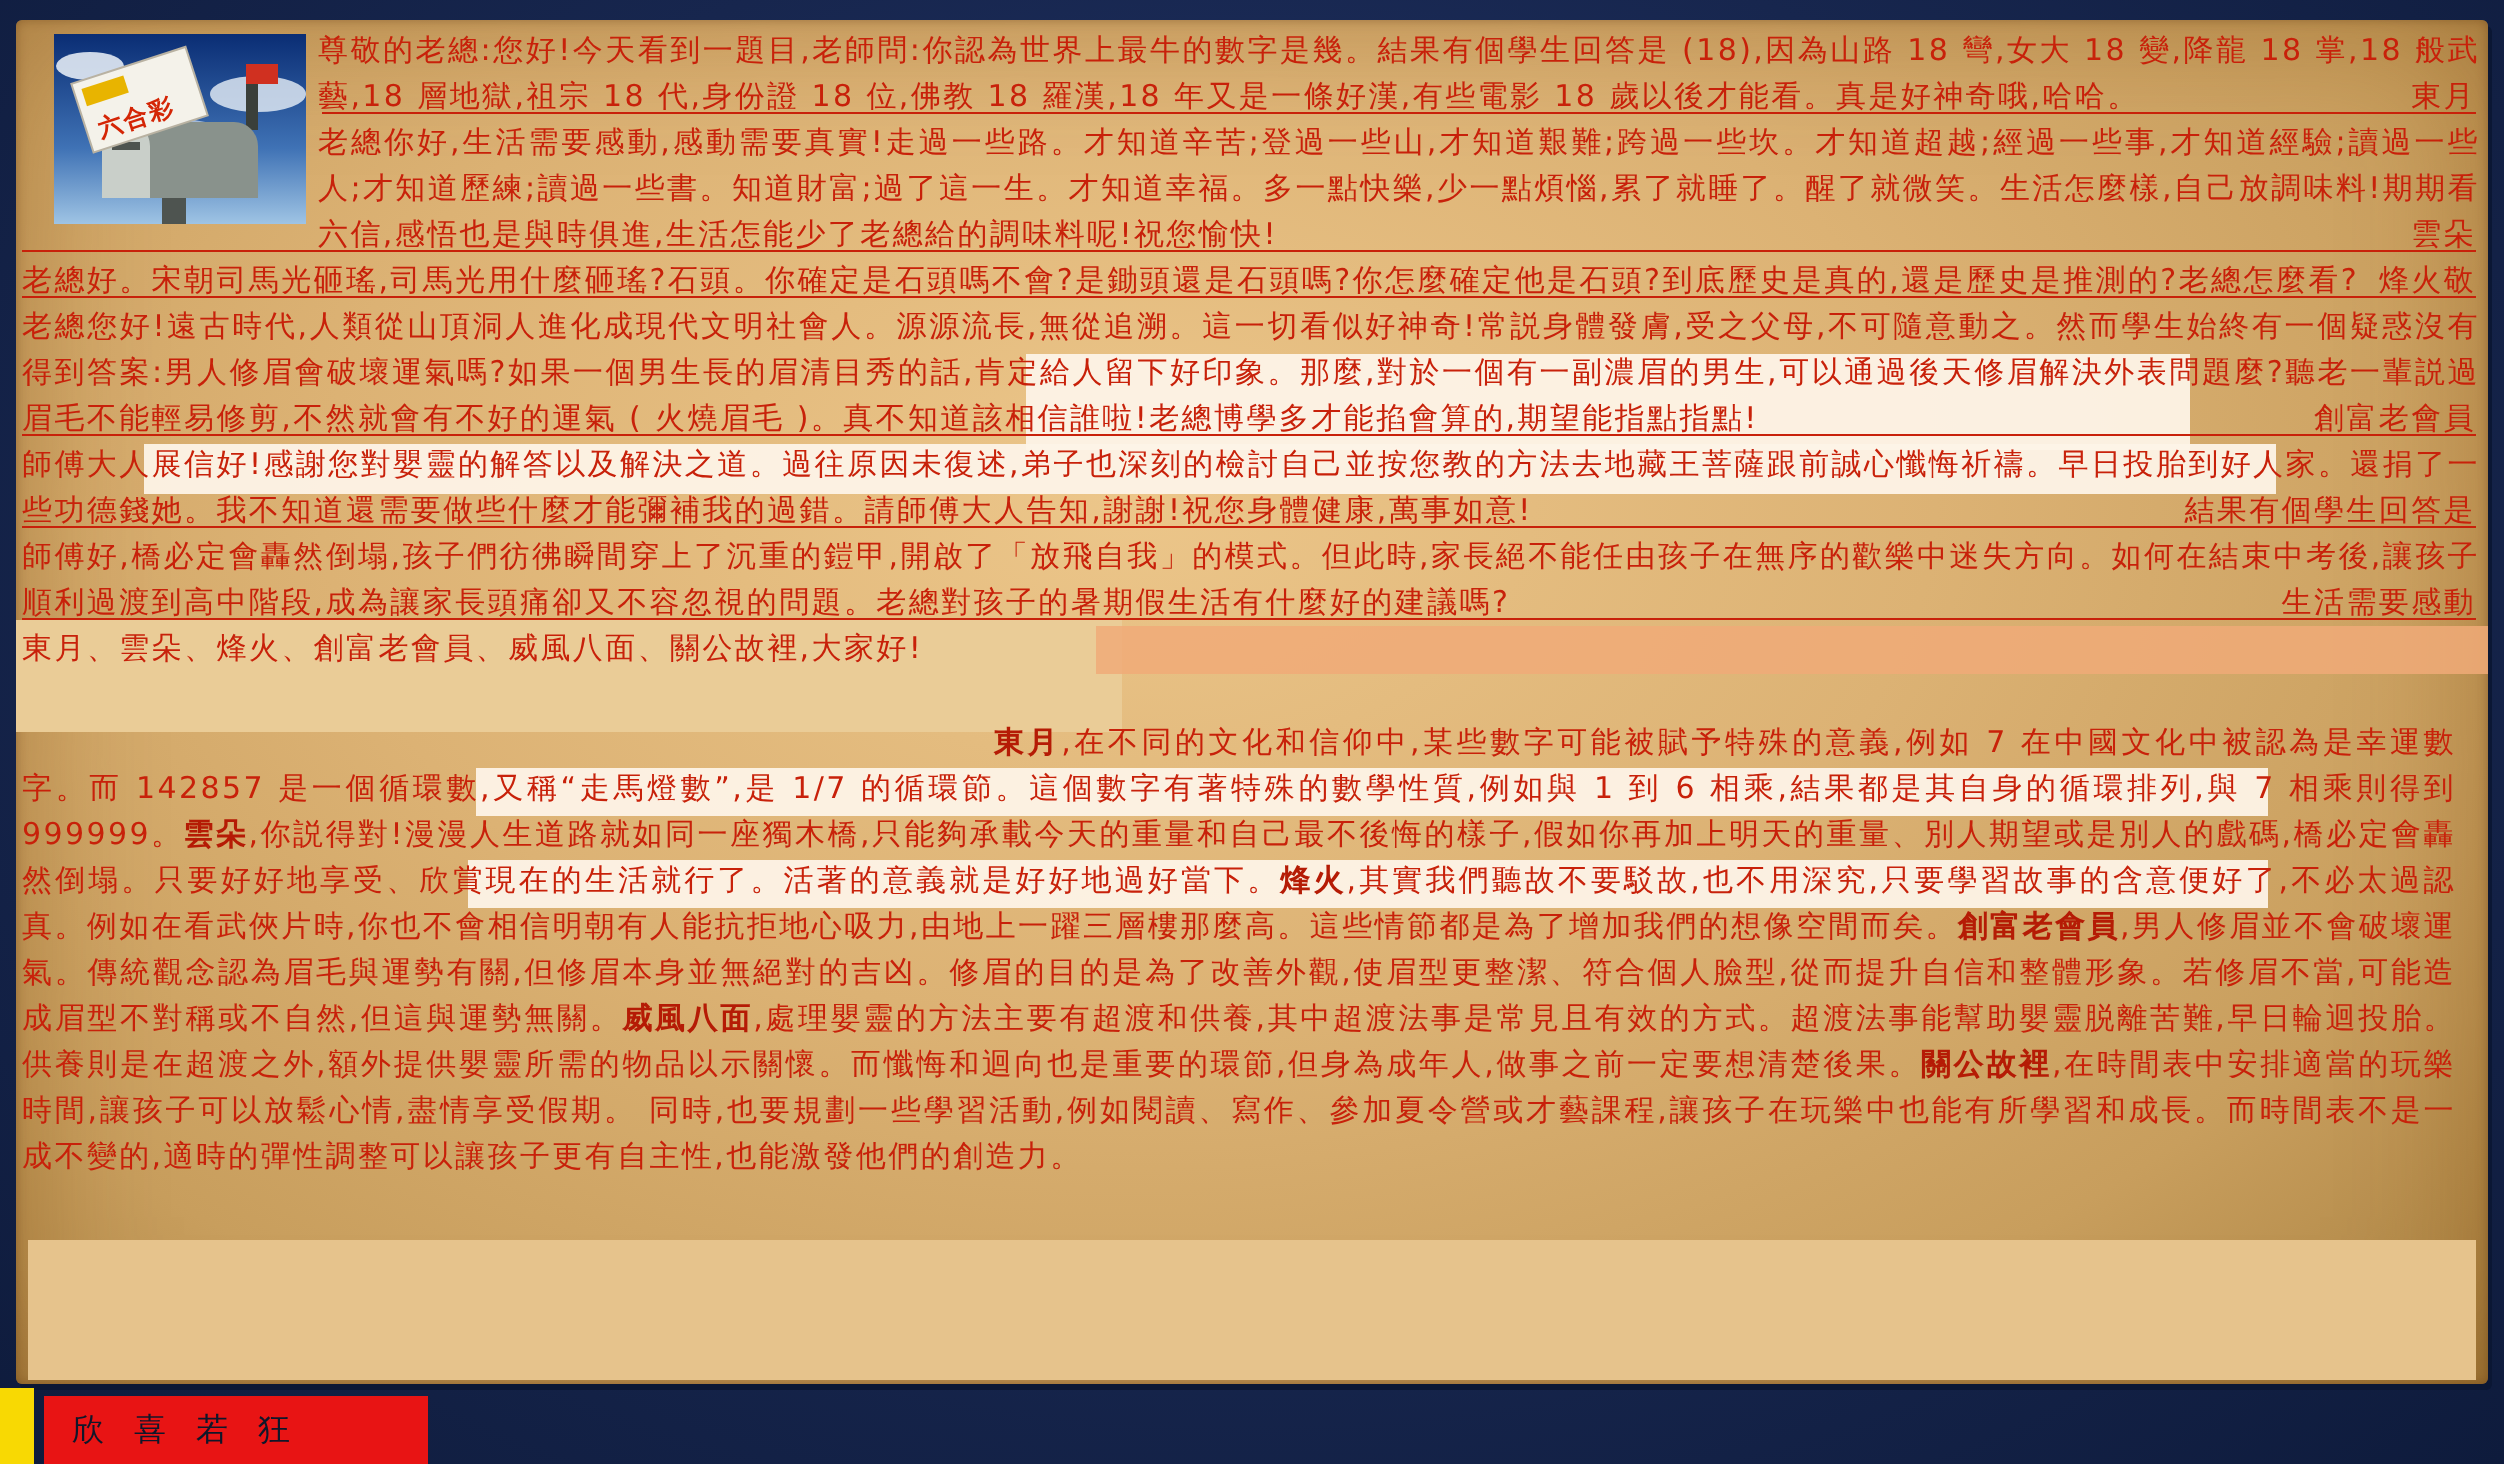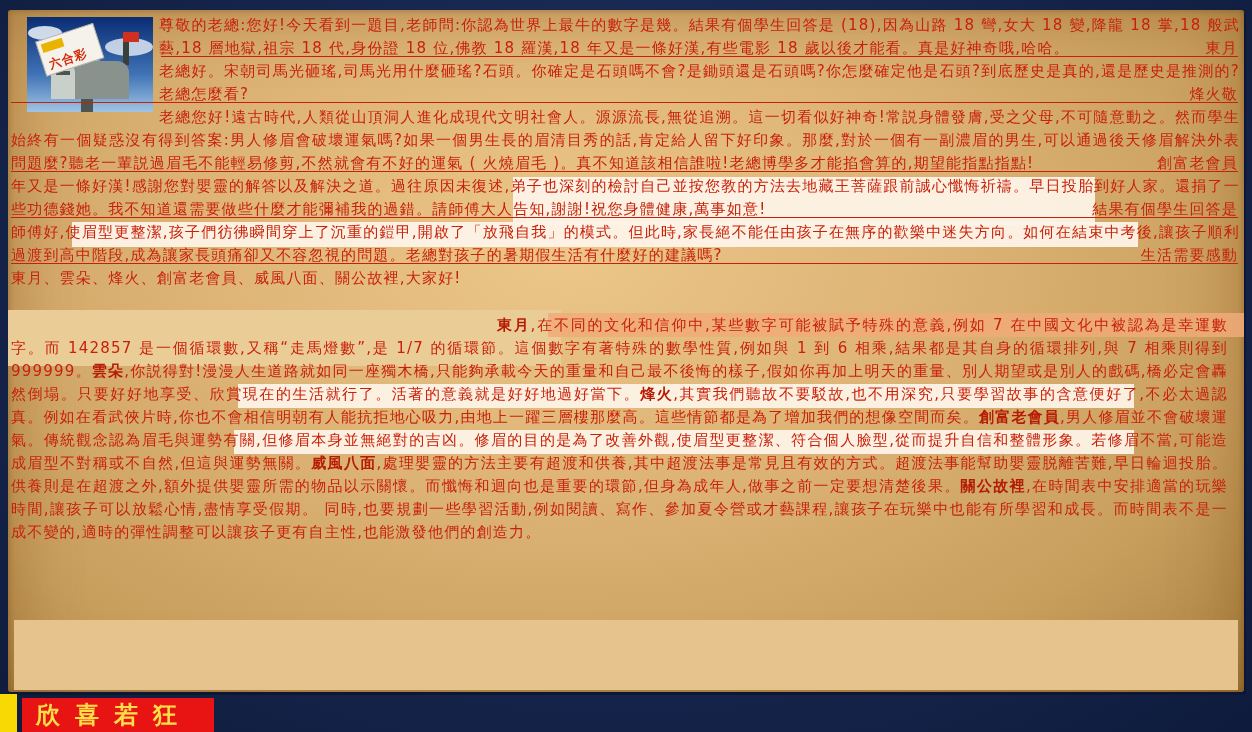--- a/index.html
+++ b/index.html
@@ -35,21 +35,21 @@
   .q .author{position:absolute;right:2px;bottom:0;text-decoration:underline;white-space:nowrap;}
   .greeting{margin:0;}
   .reply{margin:24px 12px 0 0;text-indent:486px;}
   .reply .b{font-weight:bold;color:#b51b05;}
   .banner-yellow{position:absolute;left:0;top:694px;width:17px;height:38px;background:#f8d903;z-index:3;}
   .banner-red{
     position:absolute;left:22px;top:698px;width:192px;height:34px;background:#e81414;z-index:3;
     display:flex;align-items:center;box-sizing:border-box;padding-left:14px;
   }
   .banner-red span{
-    color:#fde047;font-size:24px;font-weight:bold;letter-spacing:15px;line-height:1;
+    color:#0f172a;font-size:16px;font-weight:normal;letter-spacing:15px;line-height:1;
     font-family:"DejaVu Serif", serif;white-space:nowrap;
   }
 </style>
 </head>
 <body>
 
 <div class="page">
 
   <div class="hl white" id="boxA"></div>
   <div class="hl white" id="boxB"></div>
@@ -81,28 +81,29 @@
       <rect x="54" y="82" width="12" height="13" fill="#4e5450"></rect>
       <g transform="rotate(-18 45 30)">
         <rect x="12" y="14" width="60" height="36" fill="#f4f2ea" stroke="#b9b2a2" stroke-width="1"></rect>
         <rect x="16" y="18" width="22" height="9" fill="#e8b400"></rect>
         <text x="18" y="44" font-size="12" fill="#d42505" font-weight="bold">六合彩</text>
       </g>
     </svg>
 
     <p class="q first-q"><span>尊敬的老總:您好!今天看到一題目,老師問:你認為世界上最牛的數字是幾。結果有個學生回答是 (18),因為山路 18 彎,女大 18 變,降龍 18 掌,18 般武藝,18 層地獄,祖宗 18 代,身份證 18 位,佛教 18 羅漢,18 年又是一條好漢,有些電影 18 歲以後才能看。真是好神奇哦,哈哈。</span><span class="author">東月</span></p>
 
+    <p class="q"><span>老總你好,生活需要感動,感動需要真實!走過一些路。才知道辛苦;登過一些山,才知道艱難;跨過一些坎。才知道超越;經過一些事,才知道經驗;讀過一些人;才知道歷練;讀過一些書。知道財富;過了這一生。才知道幸福。多一點快樂,少一點煩惱,累了就睡了。醒了就微笑。生活怎麼樣,自己放調味料!期期看六信,感悟也是與時俱進,生活怎能少了老總給的調味料呢!祝您愉快!</span><span class="author">雲朵</span></p>
 
     <p class="q"><span>老總好。宋朝司馬光砸瑤,司馬光用什麼砸瑤?石頭。你確定是石頭嗎不會?是鋤頭還是石頭嗎?你怎麼確定他是石頭?到底歷史是真的,還是歷史是推測的?老總怎麼看?</span><span class="author">烽火敬</span></p>
 
     <p class="q"><span>老總您好!遠古時代,人類從山頂洞人進化成現代文明社會人。源源流長,無從追溯。這一切看似好神奇!常説身體發膚,受之父母,不可隨意動之。然而學生始終有一個疑惑沒有得到答案:男人修眉會破壞運氣嗎?如果一個男生長的眉清目秀的話,肯定給人留下好印象。那麼,對於一個有一副濃眉的男生,可以通過後天修眉解決外表問題麼?聽老一輩説過眉毛不能輕易修剪,不然就會有不好的運氣 ( 火燒眉毛 )。真不知道該相信誰啦!老總博學多才能掐會算的,期望能指點指點!</span><span class="author">創富老會員</span></p>
 
-    <p class="q"><span>年又是一條好漢!感謝您對嬰靈的解答以及解決之道。過往原因未復述,弟子也深刻的檢討自己並按您教的方法去地藏王菩薩跟前誠心懺悔祈禱。早日投胎到好人家。還捐了一些功德錢她。我不知道還需要做些什麼才能彌補我的過錯。請師傅大人告知,謝謝!祝您身體健康,萬事如意!</span><span class="author">結果有個學生回答是</span></p>
+    <p class="q"><span>師傅大人展信好!感謝您對嬰靈的解答以及解決之道。過往原因未復述,弟子也深刻的檢討自己並按您教的方法去地藏王菩薩跟前誠心懺悔祈禱。早日投胎到好人家。還捐了一些功德錢她。我不知道還需要做些什麼才能彌補我的過錯。請師傅大人告知,謝謝!祝您身體健康,萬事如意!</span><span class="author">結果有個學生回答是</span></p>
 
-    <p class="q"><span>師傅好,使眉型更整潔,孩子們彷彿瞬間穿上了沉重的鎧甲,開啟了「放飛自我」的模式。但此時,家長絕不能任由孩子在無序的歡樂中迷失方向。如何在結束中考後,讓孩子順利過渡到高中階段,成為讓家長頭痛卻又不容忽視的問題。老總對孩子的暑期假生活有什麼好的建議嗎?</span><span class="author">生活需要感動</span></p>
+    <p class="q"><span>師傅好,橋必定會轟然倒塌,孩子們彷彿瞬間穿上了沉重的鎧甲,開啟了「放飛自我」的模式。但此時,家長絕不能任由孩子在無序的歡樂中迷失方向。如何在結束中考後,讓孩子順利過渡到高中階段,成為讓家長頭痛卻又不容忽視的問題。老總對孩子的暑期假生活有什麼好的建議嗎?</span><span class="author">生活需要感動</span></p>
 
     <p class="greeting">東月、雲朵、烽火、創富老會員、威風八面、關公故裡,大家好!</p>
 
     <p class="reply"><span class="b">東月</span><span>,在不同的文化和信仰中,某些數字可能被賦予特殊的意義,例如 7 在中國文化中被認為是幸運數字。而 142857 是一個循環數,又稱“走馬燈數”,是 1/7 的循環節。這個數字有著特殊的數學性質,例如與 1 到 6 相乘,結果都是其自身的循環排列,與 7 相乘則得到 999999。</span><span class="b">雲朵</span><span>,你説得對!漫漫人生道路就如同一座獨木橋,只能夠承載今天的重量和自己最不後悔的樣子,假如你再加上明天的重量、別人期望或是別人的戲碼,橋必定會轟然倒塌。只要好好地享受、欣賞現在的生活就行了。活著的意義就是好好地過好當下。</span><span class="b">烽火</span><span>,其實我們聽故不要駁故,也不用深究,只要學習故事的含意便好了,不必太過認真。例如在看武俠片時,你也不會相信明朝有人能抗拒地心吸力,由地上一躍三層樓那麼高。這些情節都是為了增加我們的想像空間而矣。</span><span class="b">創富老會員</span><span>,男人修眉並不會破壞運氣。傳統觀念認為眉毛與運勢有關,但修眉本身並無絕對的吉凶。修眉的目的是為了改善外觀,使眉型更整潔、符合個人臉型,從而提升自信和整體形象。若修眉不當,可能造成眉型不對稱或不自然,但這與運勢無關。</span><span class="b">威風八面</span><span>,處理嬰靈的方法主要有超渡和供養,其中超渡法事是常見且有效的方式。超渡法事能幫助嬰靈脱離苦難,早日輪迴投胎。供養則是在超渡之外,額外提供嬰靈所需的物品以示關懷。而懺悔和迴向也是重要的環節,但身為成年人,做事之前一定要想清楚後果。</span><span class="b">關公故裡</span><span>,在時間表中安排適當的玩樂時間,讓孩子可以放鬆心情,盡情享受假期。 同時,也要規劃一些學習活動,例如閱讀、寫作、參加夏令營或才藝課程,讓孩子在玩樂中也能有所學習和成長。而時間表不是一成不變的,適時的彈性調整可以讓孩子更有自主性,也能激發他們的創造力。</span></p>
 
   </div>
 </div>
 
 <div class="banner-yellow"></div>
 <div class="banner-red">

